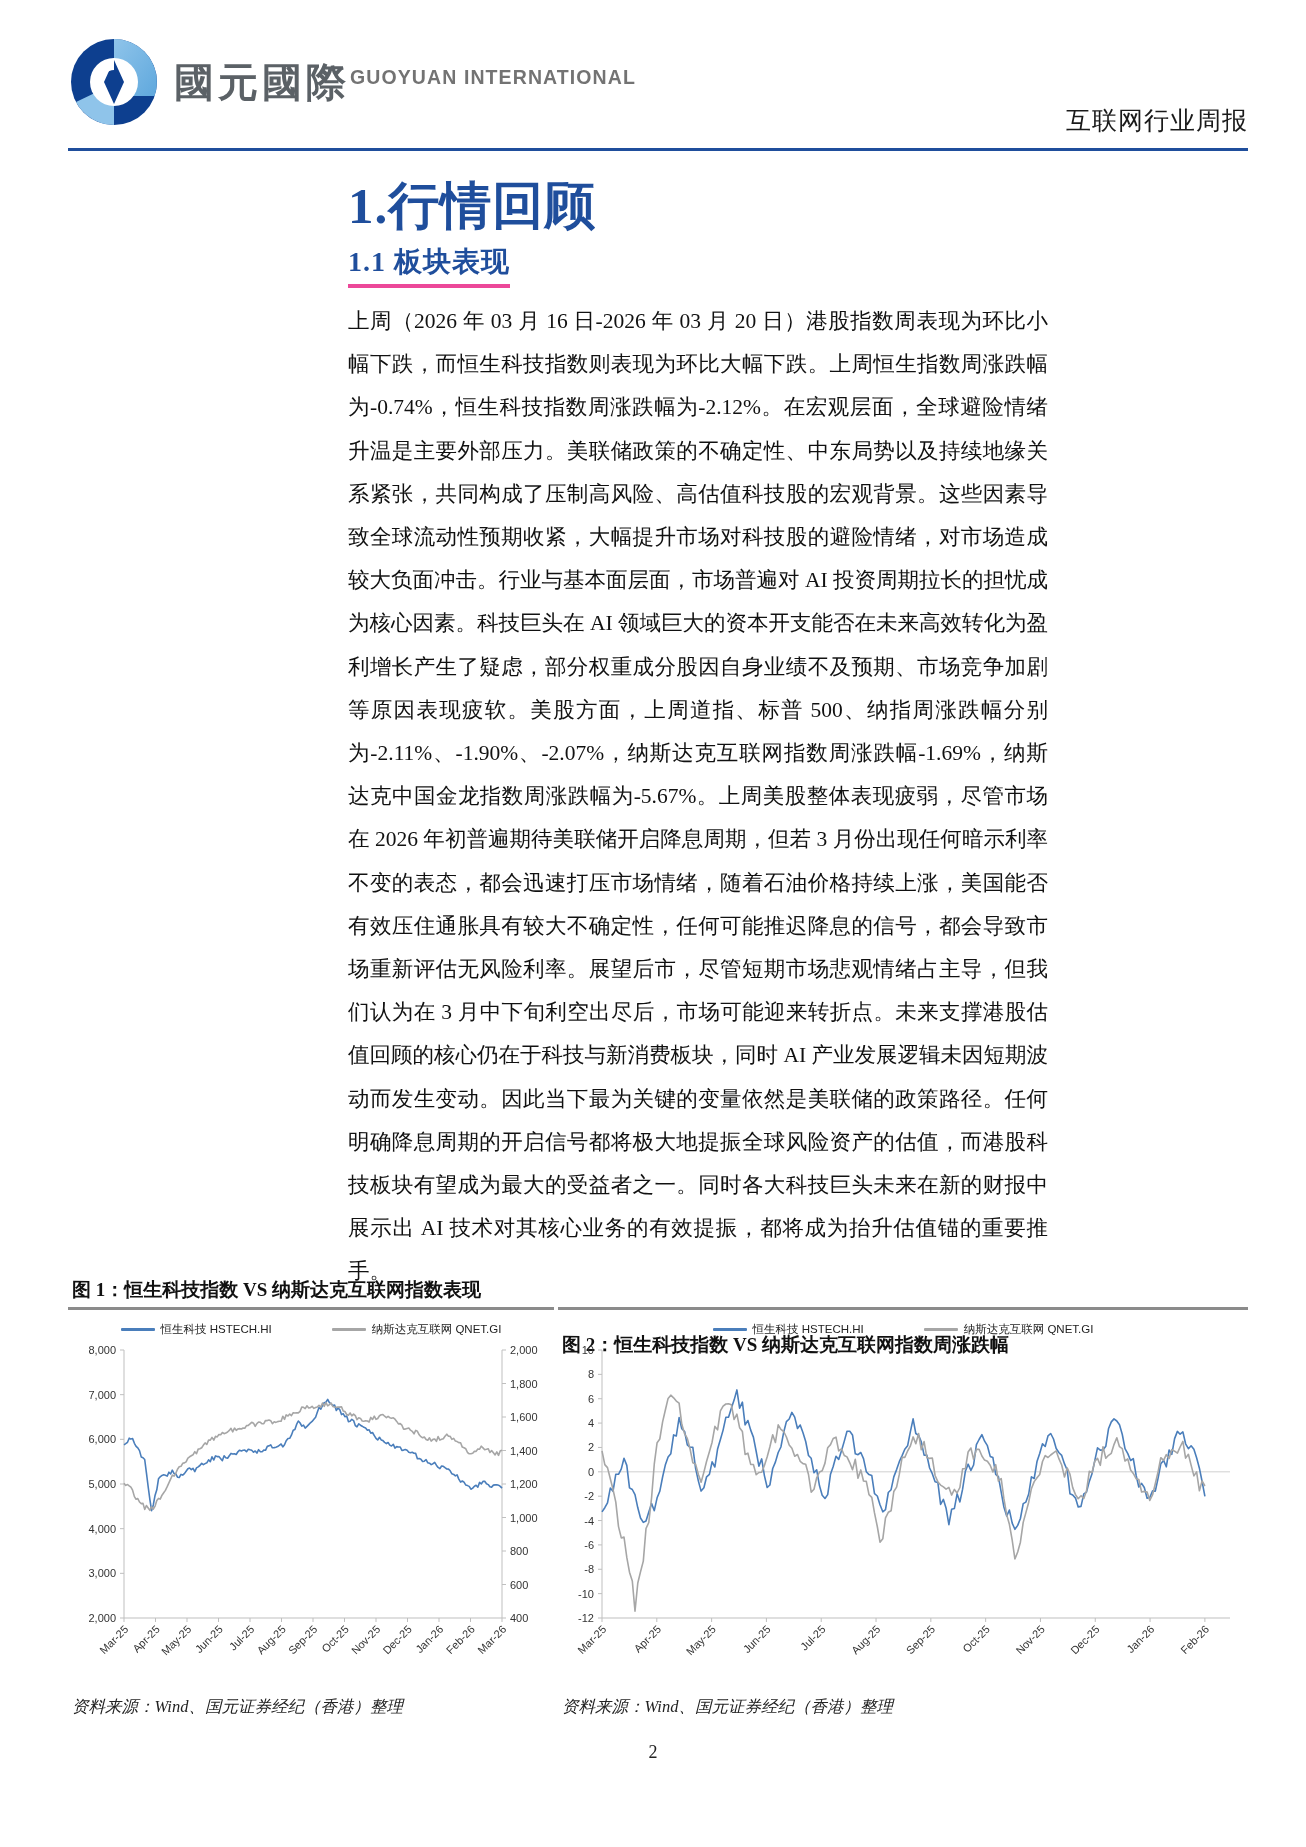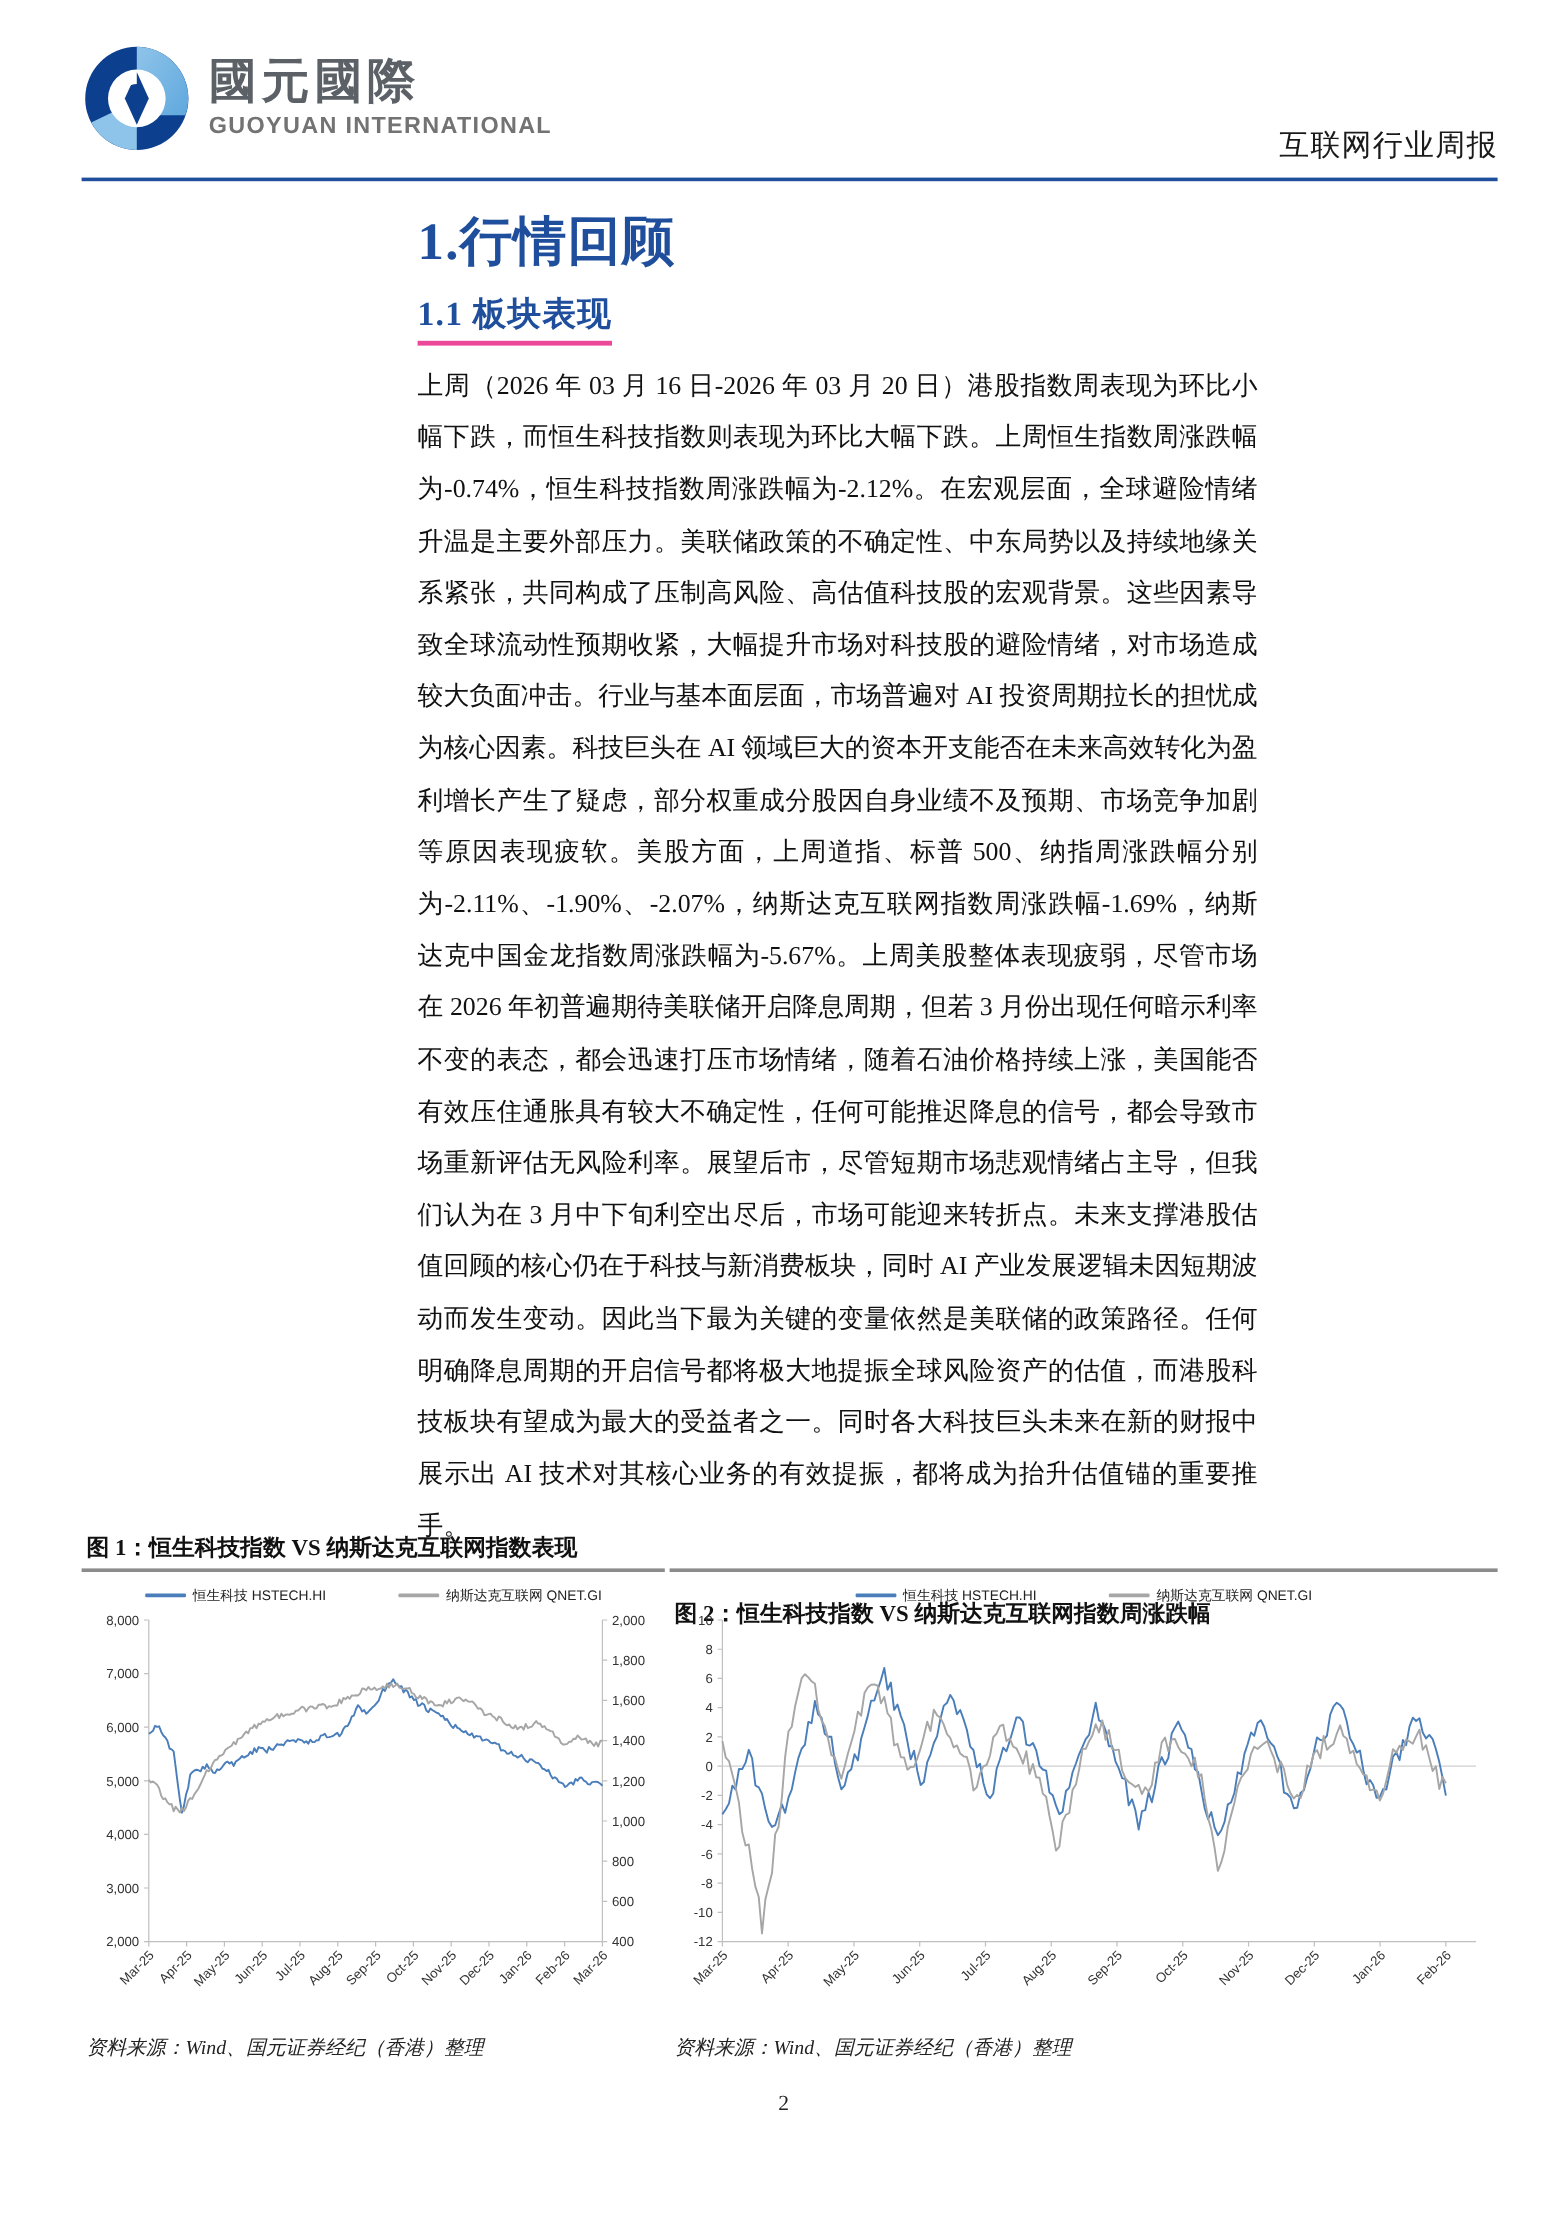--- a/index.html
+++ b/index.html
@@ -7,35 +7,35 @@
     width:1306px;height:1847px;background:#ffffff;
     font-family:"Liberation Serif","DejaVu Serif",serif;
     position:relative;overflow:hidden;
   }
   .page{position:relative;width:1306px;height:1847px;box-sizing:border-box;}
 
   
   .header{position:absolute;left:68px;top:28px;width:1180px;height:118px;}
   .logo-wrap{position:absolute;left:0;top:8px;display:flex;align-items:center;}
   .logo-mark{width:92px;height:92px;position:relative;flex:0 0 auto;}
-  .logo-text{margin-left:14px;display:flex;flex-direction:column;justify-content:center;}
+  .logo-text{margin-left:14px;display:flex;flex-direction:row;justify-content:center;}
   .logo-cn{font-family:"Liberation Sans","DejaVu Sans",sans-serif;font-size:40px;font-weight:700;color:#5b6166;letter-spacing:4px;line-height:1.05;}
   .logo-en{font-family:"Liberation Sans","DejaVu Sans",sans-serif;font-size:19.5px;font-weight:700;color:#737373;letter-spacing:1.1px;margin-top:5px;}
   .header-title{
     position:absolute;right:0;top:76px;
     font-family:"Liberation Serif","DejaVu Serif",serif;
     font-size:25px;color:#1a1a1a;letter-spacing:1px;
   }
   .header-rule{position:absolute;left:68px;top:148px;width:1180px;height:3px;background:#1f4e9c;}
 
   
   .h1{
     position:absolute;left:348px;top:172px;
     font-family:"Liberation Serif","DejaVu Serif",serif;
-    font-size:44px;font-weight:700;color:#1f4e9c;letter-spacing:1px;
+    font-size:51px;font-weight:700;color:#1f4e9c;letter-spacing:1px;
   }
   .h2{
     position:absolute;left:348px;top:243px;
     font-family:"Liberation Serif","DejaVu Serif",serif;
     font-size:28px;font-weight:700;color:#1f4e9c;letter-spacing:1px;
     border-bottom:4px solid #ec4899;padding-bottom:3px;
   }
 
   
   .body-text{

